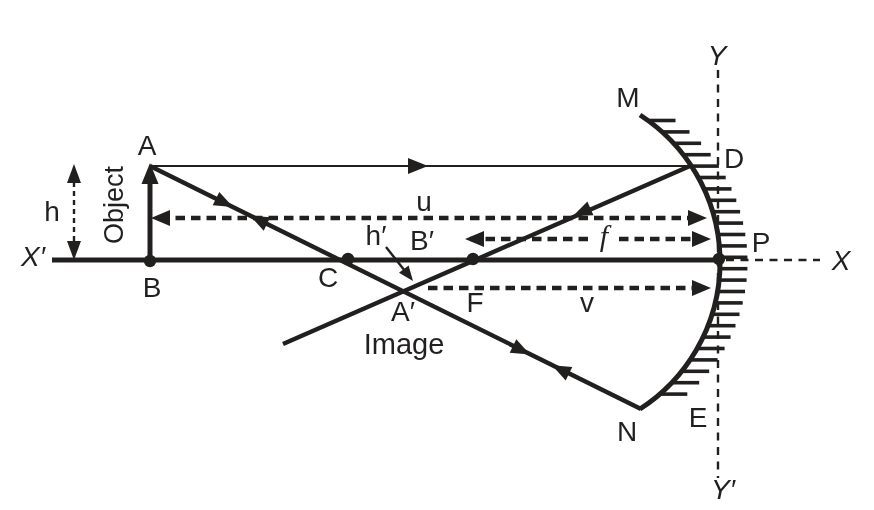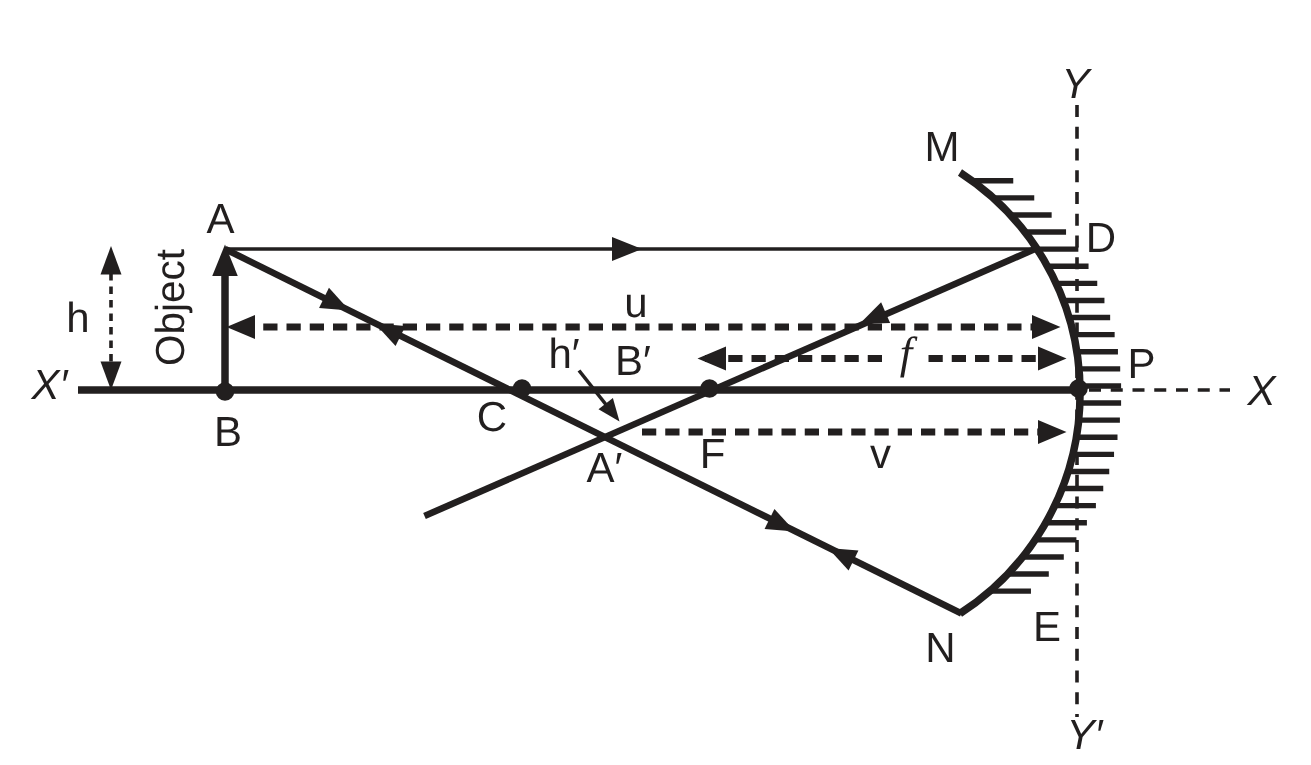--- a/index.html
+++ b/index.html
@@ -113,13 +113,14 @@
   <span class="lb it" style="left:717px;top:56px">Y</span>
   <span class="lb it" style="left:723px;top:490px">Y′</span>
 
   <span class="lb" style="left:52px;top:212px">h</span>
   <span class="lb" style="left:376px;top:236px">h′</span>
   <span class="lb" style="left:424px;top:202px">u</span>
   <span class="lb fserif" style="left:604px;top:236px">f</span>
   <span class="lb" style="left:587px;top:303px">v</span>
 
   <span class="lb rot big" style="left:114px;top:205px">Object</span>
+  <span class="lb big" style="left:404px;top:344px">Image</span>
 </div>
 
 </body></html>

